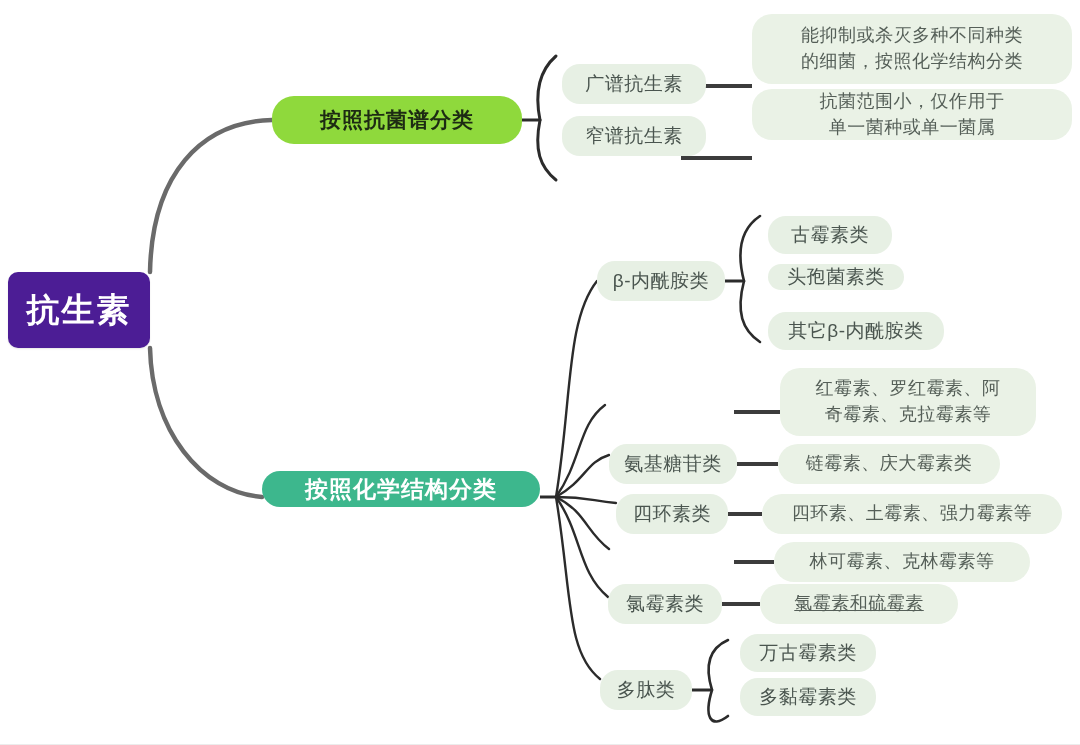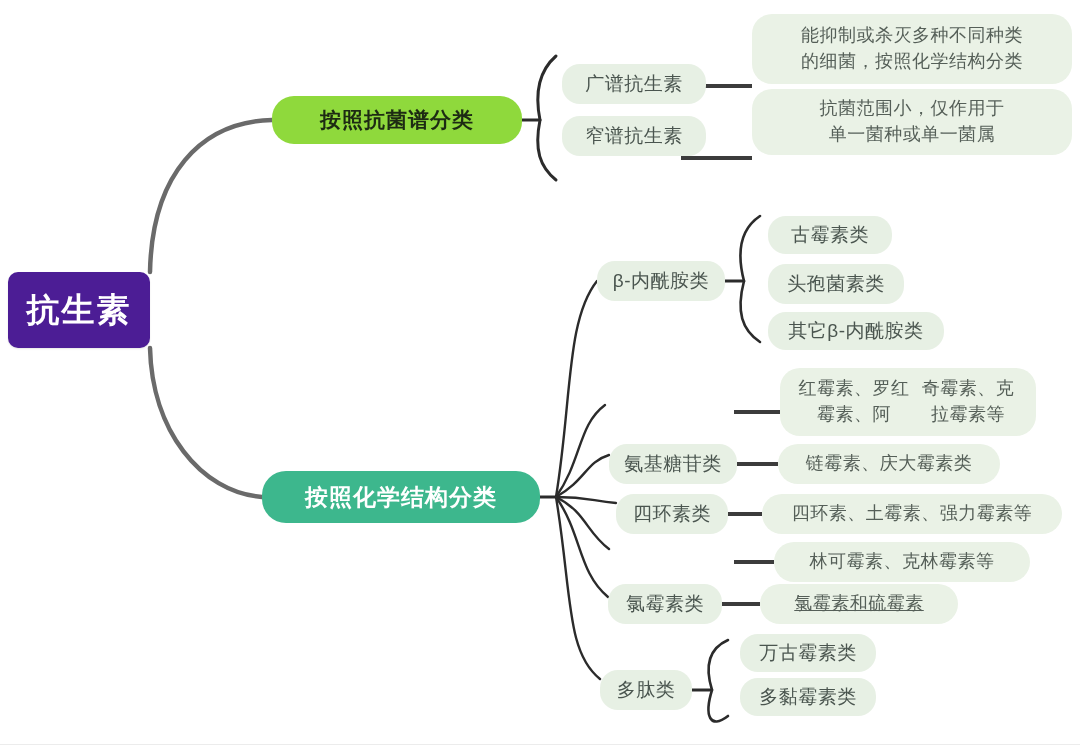--- a/index.html
+++ b/index.html
@@ -96,43 +96,43 @@
     <span>广谱抗生素</span>
   </div>
   <div class="node leaf two" style="left:752px;top:14px;width:320px;height:70px;flex-direction:column;">
     <span>能抑制或杀灭多种不同种类</span>
     <span>的细菌，按照化学结构分类</span>
   </div>
 
   <div class="node sub" style="left:562px;top:116px;width:144px;height:40px;">
     <span>窄谱抗生素</span>
   </div>
-  <div class="node leaf two" style="left:752px;top:89px;width:320px;height:66px;flex-direction:column;">
+  <div class="node leaf two" style="left:752px;top:89px;width:320px;height:51px;flex-direction:column;">
     <span>抗菌范围小，仅作用于</span>
     <span>单一菌种或单一菌属</span>
   </div>
 
-  <div class="node b2" style="left:262px;top:471px;width:278px;height:52px;">
+  <div class="node b2" style="left:262px;top:471px;width:278px;height:36px;">
     <span>按照化学结构分类</span>
   </div>
 
   <div class="node sub" style="left:597px;top:261px;width:128px;height:40px;">
     <span>β-内酰胺类</span>
   </div>
   <div class="node sub" style="left:768px;top:216px;width:124px;height:38px;">
     <span>古霉素类</span>
   </div>
-  <div class="node sub" style="left:768px;top:264px;width:136px;height:40px;">
+  <div class="node sub" style="left:768px;top:264px;width:136px;height:26px;">
     <span>头孢菌素类</span>
   </div>
   <div class="node sub" style="left:768px;top:312px;width:176px;height:38px;">
     <span>其它β-内酰胺类</span>
   </div>
 
-  <div class="node leaf two" style="left:780px;top:368px;width:256px;height:68px;flex-direction:row;">
+  <div class="node leaf two" style="left:780px;top:368px;width:256px;height:68px;flex-direction:column;">
     <span>红霉素、罗红霉素、阿</span>
     <span>奇霉素、克拉霉素等</span>
   </div>
 
   <div class="node sub" style="left:609px;top:444px;width:128px;height:40px;">
     <span>氨基糖苷类</span>
   </div>
   <div class="node leaf" style="left:778px;top:444px;width:222px;height:40px;">
     <span>链霉素、庆大霉素类</span>
   </div>

